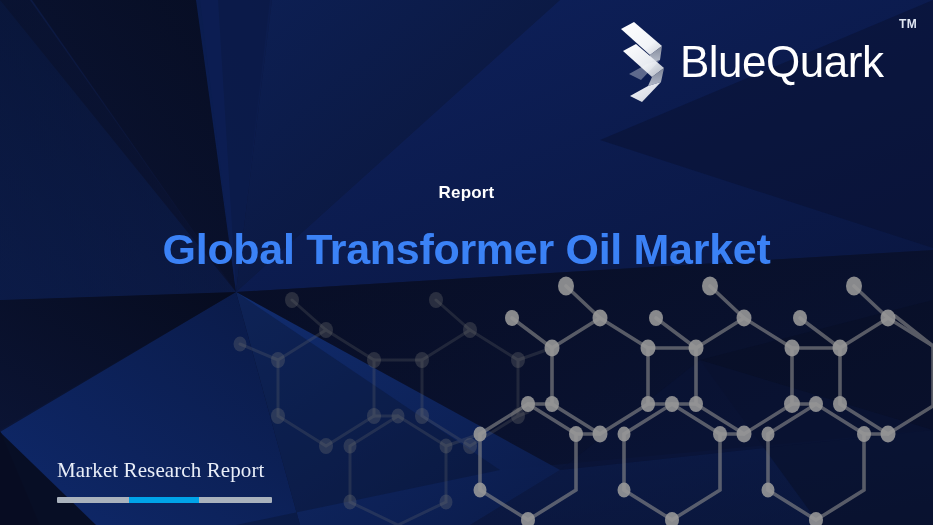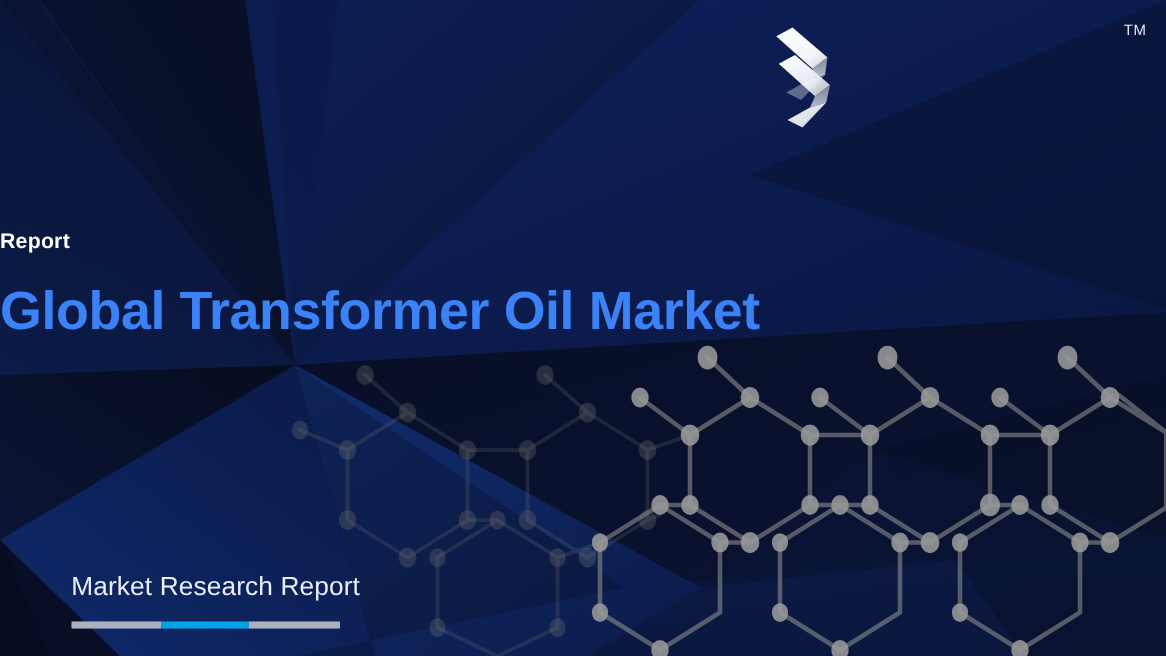--- a/index.html
+++ b/index.html
@@ -74,32 +74,32 @@
     letter-spacing: 4.45px;
     white-space: nowrap;
     margin: 4px 0 0 2px;
   }
   .tm-mark {
     position: absolute;
     left: 285px;
     top: 4px;
     font-size: 12px;
     line-height: 12px;
-    font-weight: 400;
+    font-weight: 700;
     color: #dfe6f2;
     letter-spacing: 0.5px;
   }
 
   
   .center-block {
     position: absolute;
     left: 0;
     top: 182px;
     width: 933px;
-    text-align: left;
+    text-align: center;
   }
   .kicker {
     font-size: 17px;
     line-height: 22px;
     font-weight: 700;
     color: #ffffff;
     letter-spacing: 0.2px;
     margin: 0;
   }
   .main-title {
@@ -111,20 +111,21 @@
     margin: 17px 0 0 0;
     white-space: nowrap;
   }
 
   
   .footer-block {
     position: absolute;
     left: 57px;
     bottom: 22px;
     width: 330px;
+    font-family: Liberation Serif, serif;
   }
   .footer-label {
     font-size: 21px;
     line-height: 26px;
     font-weight: 300;
     color: #e9eef8;
     letter-spacing: 0.1px;
     margin: 0;
     white-space: nowrap;
   }
@@ -348,20 +349,21 @@
       <path d="M36 35 L48 26 L46 40 L33 44 Z" fill="url(#ribbonShade)" opacity="0.9"></path>
 
       <path d="M9 31 L22 24 L50 48 L38 57 Z" fill="url(#ribbonBot)"></path>
       <path d="M38 57 L50 48 L47 62 L34 66 Z" fill="url(#ribbonShade)" opacity="0.85"></path>
 
       <path d="M34 66 L47 62 L28 82 L16 76 Z" fill="url(#ribbonBot)" opacity="0.95"></path>
       <path d="M33 44 L46 40 L27 60 L15 54 Z" fill="url(#ribbonTop)" opacity="0.35"></path>
     </svg>
 
     <div class="logo-words">
+      <div class="logo-wordmark">BlueQuark</div>
     </div>
 
     <div class="tm-mark">TM</div>
   </div>
 
   <div class="center-block">
     <div class="kicker">Report</div>
     <h1 class="main-title">Global Transformer Oil Market</h1>
   </div>
 

